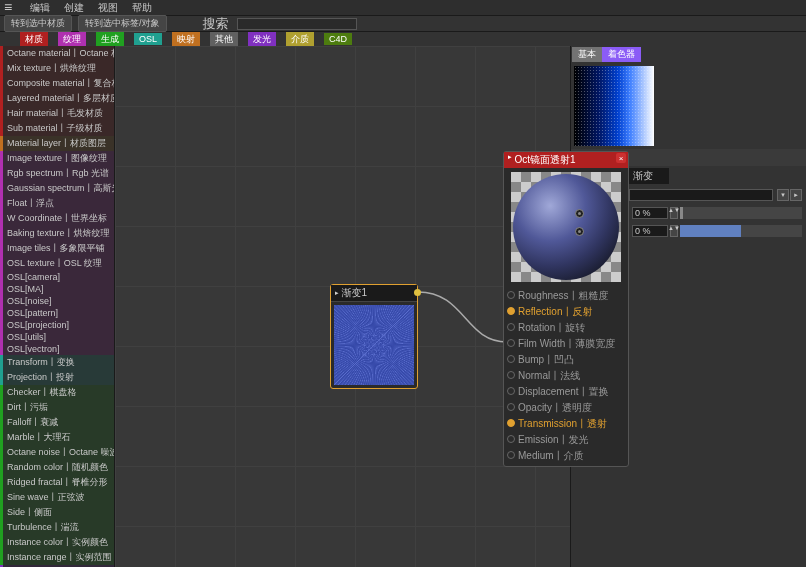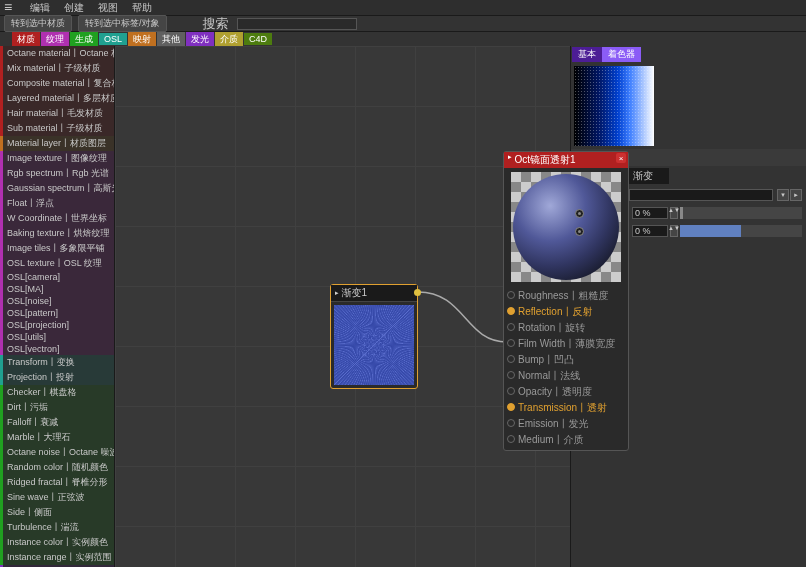--- a/index.html
+++ b/index.html
@@ -5,21 +5,21 @@
 *{margin:0;padding:0;box-sizing:border-box;font-family:Arial,"Microsoft YaHei",sans-serif;font-size:10px;user-select:none}
 body{background:#383838;color:#c8c8c8;overflow:hidden;width:806px;height:567px;position:relative}
 .menubar{height:16px;background:#2e2e2e;display:flex;align-items:center;padding-left:4px;gap:14px;border-bottom:1px solid #1a1a1a}
 .menubar span{cursor:pointer}
 .hamburger{display:inline-block;width:12px;height:10px;position:relative}
 .hamburger::before{content:"≡";font-size:14px;line-height:8px}
 .toolbar{height:16px;background:#333;display:flex;align-items:center;padding:0 4px;gap:6px;border-bottom:1px solid #1a1a1a}
 .tbtn{background:#454545;padding:1px 6px;border:1px solid #555;border-radius:2px;font-size:9px}
 .searchlbl{margin-left:30px;font-size:13px}
 .searchbox{width:120px;height:12px;background:#2a2a2a;border:1px solid #555;margin-left:2px}
-.cattabs{height:14px;background:#333;display:flex;align-items:center;padding-left:12px;gap:1px}
+.cattabs{height:14px;background:#333;display:flex;align-items:center;padding-left:20px;gap:10px}
 .cattab{padding:1px 5px;font-size:9px;color:#fff}
 .t-red{background:#b02020}.t-mag{background:#b030b0}.t-grn{background:#20a020}.t-cyan{background:#20a090}.t-ora{background:#c07020}.t-gray{background:#606060}.t-pur{background:#8030c0}.t-yel{background:#b0a030}.t-dgray{background:#4d7c0f}
 .main{position:absolute;top:46px;left:0;right:0;bottom:0;display:flex}
 .leftpanel{width:115px;background:#333;overflow-y:auto;border-right:1px solid #1a1a1a}
 .leftpanel::-webkit-scrollbar{width:6px}.leftpanel::-webkit-scrollbar-thumb{background:#555}
 .litem{padding:1px 4px;font-size:9px;white-space:nowrap;overflow:hidden;border-left:3px solid transparent}
 .li-red{border-left-color:#b02020;background:#3a2828}
 .li-ora{border-left-color:#c07020;background:#3a3228}
 .li-mag{border-left-color:#b030b0;background:#3a283a}
 .li-grn{border-left-color:#20a020;background:#283a28}
@@ -39,21 +39,21 @@
 .node2 .sphere{position:absolute;inset:0;background:radial-gradient(circle at 35% 30%,#a0a8d8,#505898 35%,#303560 60%,#1a1d30 80%);border-radius:50%;margin:2px}
 .node2 .rows{padding:2px 0}
 .node2 .row{font-size:10px;padding:1px 4px 1px 14px;position:relative;color:#999}
 .node2 .row.hl{color:#e0a030}
 .node2 .row::before{content:"";position:absolute;left:3px;top:3px;width:6px;height:6px;border:1px solid #666;border-radius:50%}
 .node2 .row.hl::before{background:#e0a030;border-color:#e0a030}
 svg.wire{position:absolute;top:0;left:0;width:100%;height:100%;pointer-events:none}
 .rightpanel{width:236px;background:#333;border-left:1px solid #1a1a1a;padding:0}
 .rtabs{display:flex;gap:0;padding:1px}
 .rtab{padding:1px 6px;font-size:9px;color:#fff}
-.rtab.a{background:#4c1d95}.rtab.b{background:#8b5cf6}
+.rtab.a{background:#737373}.rtab.b{background:#8b5cf6}
 .rprev{width:80px;height:80px;margin:3px 0 3px 3px;background:linear-gradient(90deg,#000 0%,#001560 30%,#0040d0 55%,#4080ff 70%,#fff 100%);position:relative}
 .rprev::after{content:"";position:absolute;inset:0;background-image:radial-gradient(#fff 0.5px,transparent 0.5px);background-size:3px 3px;opacity:0.3;mix-blend-mode:screen}
 .sect{font-size:9px;font-weight:bold;padding:2px 4px;background:#3a3a3a}
 .prow{display:flex;align-items:center;padding:2px 4px;gap:4px;font-size:9px}
 .plabel{width:50px}
 .pval{background:#1a1a1a;padding:1px 4px;min-width:40px}
 .pdrops{display:flex;gap:1px;margin-left:auto}
 .pdrop{width:12px;height:12px;background:#454545;border:1px solid #666;display:flex;align-items:center;justify-content:center;font-size:7px}
 .longfield{flex:1;height:12px;background:#1a1a1a;border:1px solid #555}
 .radio{width:9px;height:9px;border:1px solid #888;border-radius:50%;background:#222;position:relative}
@@ -91,21 +91,21 @@
   <span class="cattab t-ora">映射</span>
   <span class="cattab t-gray">其他</span>
   <span class="cattab t-pur">发光</span>
   <span class="cattab t-yel">介质</span>
   <span class="cattab t-dgray">C4D</span>
 </div>
 
 <div class="main">
   <div class="leftpanel" id="leftpanel">
       <div class="litem li-red">Octane material丨Octane 材质</div>
-      <div class="litem li-red">Mix material丨子级材质</div>
+      <div class="litem li-red">Mix texture丨烘焙纹理</div>
       <div class="litem li-red">Composite material丨复合材质</div>
       <div class="litem li-red">Layered material丨多层材质</div>
       <div class="litem li-red">Hair material丨毛发材质</div>
       <div class="litem li-red">Sub material丨子级材质</div>
       <div class="litem li-ora">Material layer丨材质图层</div>
       <div class="litem li-mag">Image texture丨图像纹理</div>
       <div class="litem li-mag">Rgb spectrum丨Rgb 光谱</div>
       <div class="litem li-mag">Gaussian spectrum丨高斯光谱</div>
       <div class="litem li-mag">Float丨浮点</div>
       <div class="litem li-mag">W Coordinate丨世界坐标</div>
@@ -157,20 +157,21 @@
       <div class="prev">
           <div class="sphere"></div>
         </div>
       <div class="rows" id="node2rows">
           <div class="row">Roughness丨粗糙度</div>
           <div class="row hl">Reflection丨反射</div>
           <div class="row">Rotation丨旋转</div>
           <div class="row">Film Width丨薄膜宽度</div>
           <div class="row">Bump丨凹凸</div>
           <div class="row">Normal丨法线</div>
+          <div class="row">Displacement丨置换</div>
           <div class="row">Opacity丨透明度</div>
           <div class="row hl">Transmission丨透射</div>
           <div class="row">Emission丨发光</div>
           <div class="row">Medium丨介质</div>
         </div>
     </div>
   </div>
 
   <div class="rightpanel">
     <div class="rtabs">

